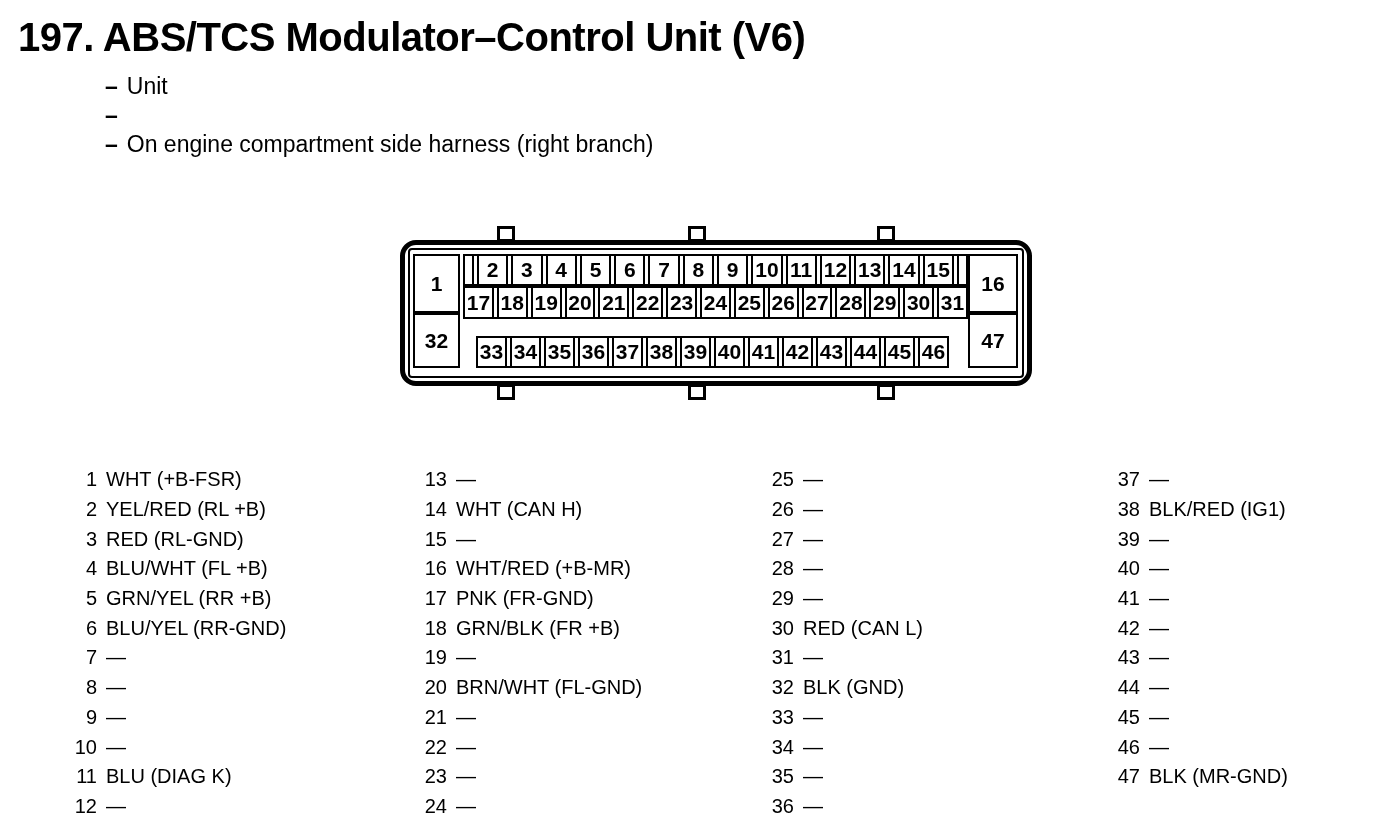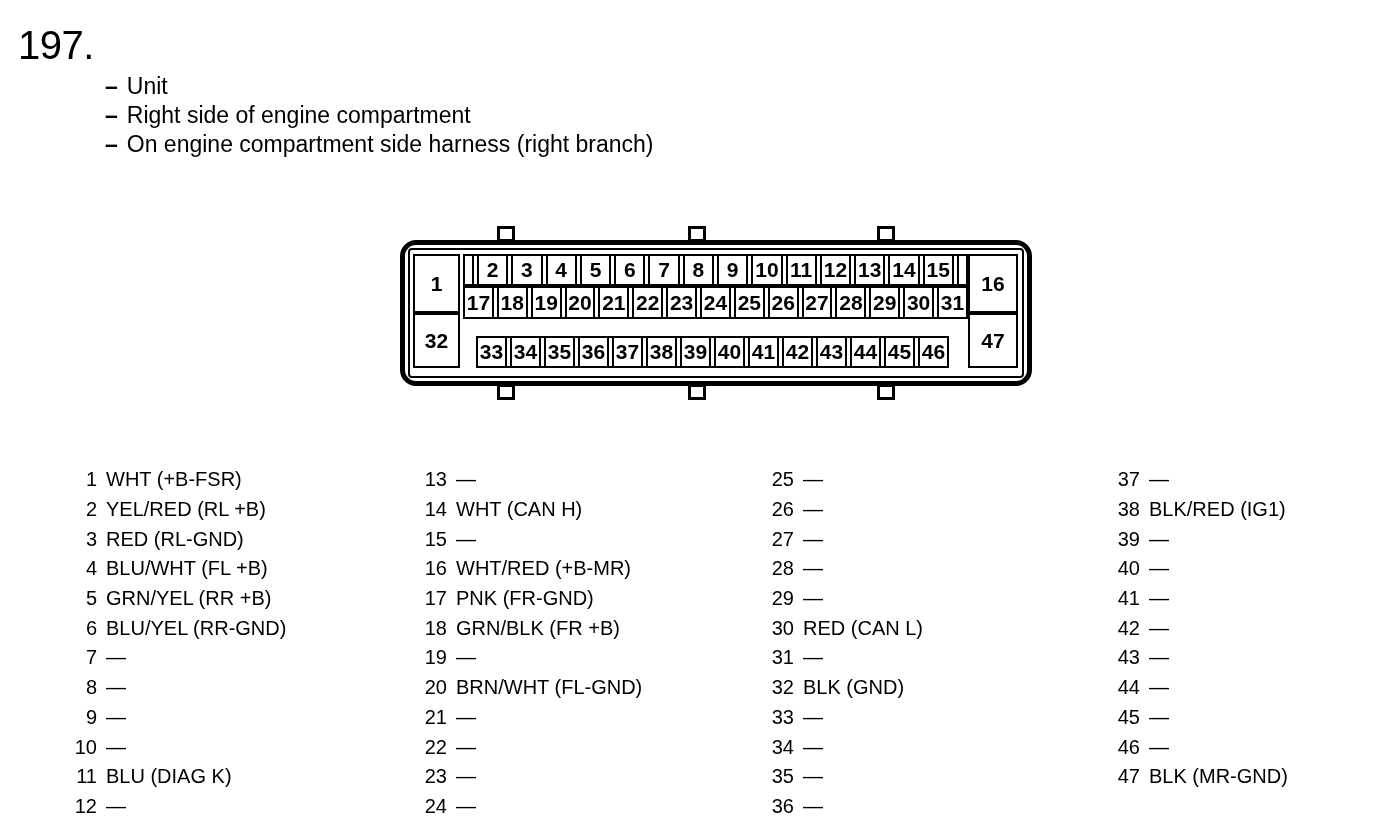--- a/index.html
+++ b/index.html
@@ -5,23 +5,23 @@
   html,body { margin:0; padding:0; }
   body {
     width:1376px; height:834px;
     background:#ffffff; color:#000000;
     font-family:"Liberation Sans", sans-serif;
     position:relative; overflow:hidden;
   }
 
   
   .title {
-    position:absolute; left:18px; top:22px;
+    position:absolute; left:18px; top:14px;
     display:flex; gap:9px;
-    font-weight:normal; font-size:40px; line-height:46px;
+    font-weight:bold; font-size:40px; line-height:46px;
     letter-spacing:-0.5px; white-space:nowrap;
   }
 
   
   .bullets { position:absolute; left:105px; top:72px; font-size:23px; }
   .bullet  { height:29px; line-height:29px; display:flex; white-space:nowrap; }
   .bullet .dash { font-weight:bold; margin-right:9px; }
 
   
   .connector-wrap { position:absolute; left:400px; top:226px; width:632px; height:176px; }
@@ -82,30 +82,30 @@
   .col-0 { left:60px; } .col-1 { left:410px; } .col-2 { left:757px; } .col-3 { left:1103px; }
   .pin-row  { display:flex; height:29.7px; align-items:center; }
   .pin-num  { flex:0 0 37px; width:37px; text-align:right; margin-right:9px; }
   .pin-desc { white-space:nowrap; }
 </style>
 </head>
 <body>
 
 <div class="title">
   <span>197.</span>
+  <span>ABS/TCS Modulator–Control Unit (V6)</span>
 </div>
 
 <div class="bullets">
   <div class="bullet">
     <span class="dash">–</span>
     <span>Unit</span>
   </div>
   <div class="bullet">
     <span class="dash">–</span>
-    <span>Right side of engine compartment</span>
   </div>
   <div class="bullet">
     <span class="dash">–</span>
     <span>On engine compartment side harness (right branch)</span>
   </div>
 </div>
 
 <div class="connector-wrap">
   <div class="tab top t1"></div>
   <div class="tab top t2"></div>

